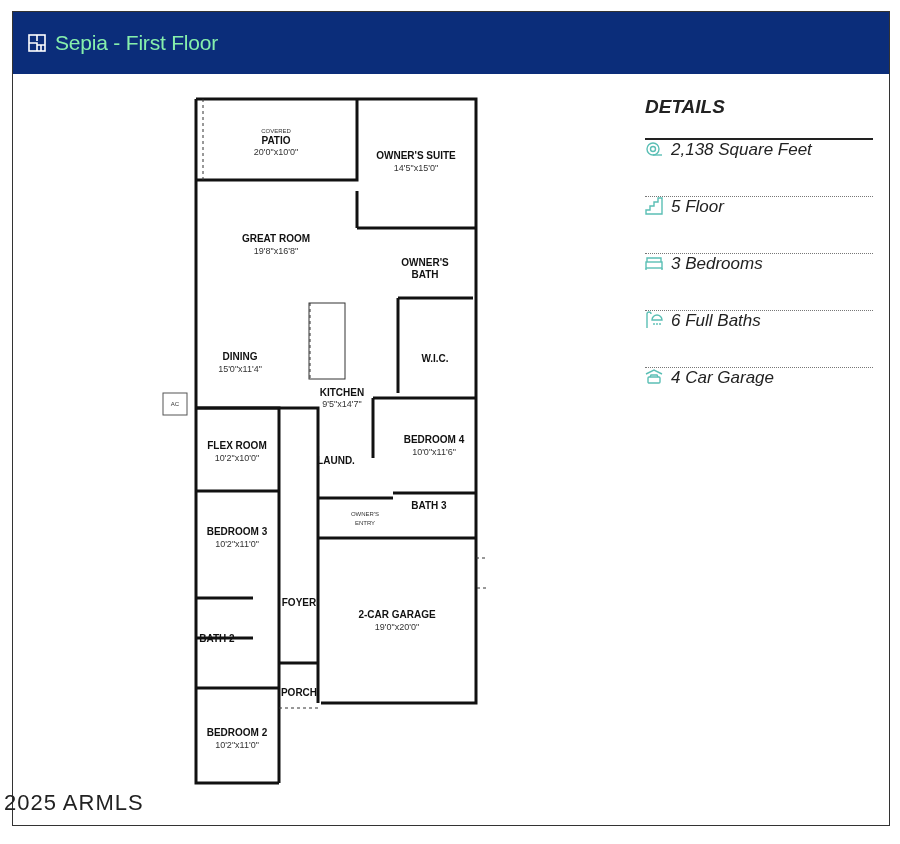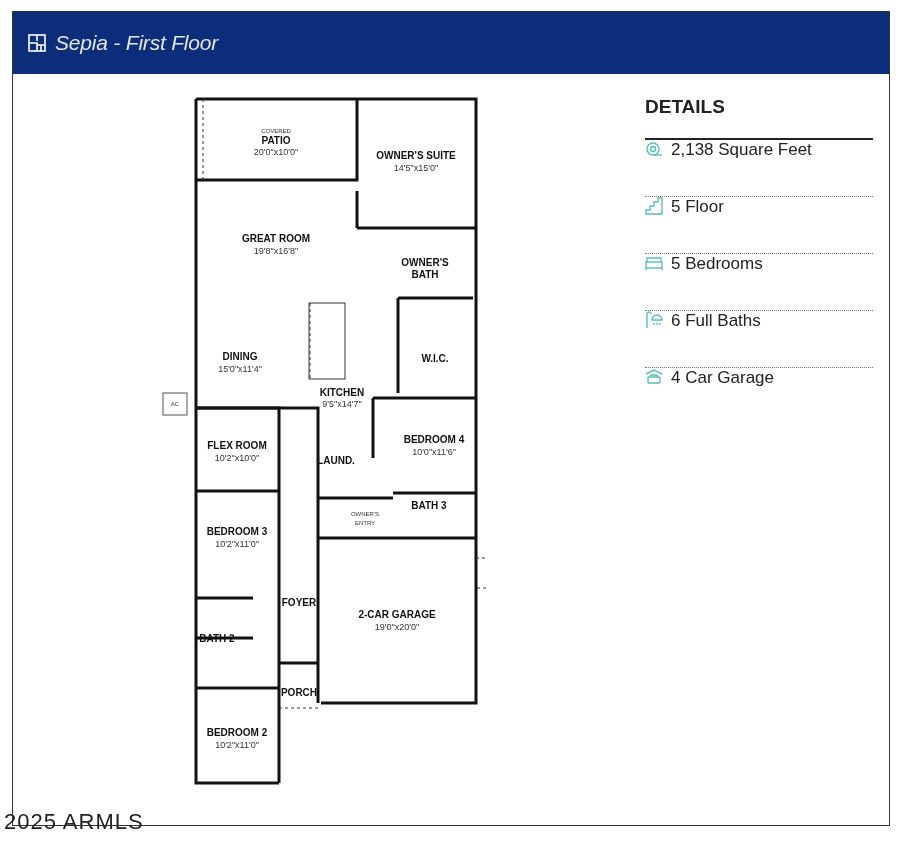--- a/index.html
+++ b/index.html
@@ -1,29 +1,29 @@
 <!DOCTYPE html>
 <html><head>
 <meta charset="utf-8">
 <style>
   html,body{margin:0;padding:0;background:#fff;}
   body{width:900px;height:844px;position:relative;overflow:hidden;font-family:"Liberation Sans",sans-serif;}
   .card{position:absolute;left:12px;top:11px;width:878px;height:815px;border:1px solid #333;box-sizing:border-box;background:#fff;}
   .header{position:absolute;left:0;top:0;right:0;height:62px;background:#0b2d7a;display:flex;align-items:center;padding-left:14px;}
   .header .hicon{width:20px;height:20px;margin-right:8px;}
-  .header .title{color:#e5e5e5;font-size:21px;letter-spacing:-0.2px;font-style:italic;}
+  .header .title{color:#86efac;font-size:21px;letter-spacing:-0.2px;}
   .plan{position:absolute;left:135px;top:71px;}
   .plan svg text{font-family:"Liberation Sans",sans-serif;}
-  .details{position:absolute;left:632px;top:80px;width:228px;}
+  .details{position:absolute;left:632px;top:80px;width:228px;font-style:italic;}
   .details h2{margin:0;font-size:19px;font-weight:bold;color:#222;padding:4px 0 20px 0;border-bottom:2px solid #222;}
   .row{display:flex;height:56px;border-bottom:1px dotted #777;}
   .row:last-child{border-bottom:none;}
   .row .ic{width:18px;height:18px;margin-right:8px;}
   .row .txt{font-size:17px;color:#222;}
-  .wm{position:absolute;left:4px;top:809px;font-size:22px;color:#222;letter-spacing:1px;}
+  .wm{position:absolute;left:4px;top:790px;font-size:22px;color:#222;letter-spacing:1px;}
 </style>
 </head>
 <body>
 
 <div class="card">
   <div class="header">
     <svg class="hicon" viewBox="0 0 20 20" fill="none" stroke="#fff" stroke-width="1.6">
       <rect x="2" y="2" width="16" height="16"></rect>
         <path d="M10 2v6M2 10h8v8M10 12h8M14 12v6"></path>
     </svg>
@@ -118,21 +118,21 @@
       <svg class="ic" viewBox="0 0 18 18" fill="none" stroke="#5bbfb5" stroke-width="1.4">
           <path d="M1 17h16V1h-4v4H9v4H5v4H1z"></path>
         </svg>
       <span class="txt">5 Floor</span>
     </div>
     <div class="row">
       <svg class="ic" viewBox="0 0 18 18" fill="none" stroke="#5bbfb5" stroke-width="1.4">
           <rect x="1" y="8" width="16" height="6"></rect>
           <path d="M2 8V4h14v4M1 14v2M17 14v2"></path>
         </svg>
-      <span class="txt">5 Bedrooms</span>
+      <span class="txt">3 Bedrooms</span>
     </div>
     <div class="row">
       <svg class="ic" viewBox="0 0 18 18" fill="none" stroke="#5bbfb5" stroke-width="1.4">
           <path d="M2 17V3a2 2 0 0 1 4 0"></path>
           <path d="M7 9a5 5 0 0 1 10 0z"></path>
           <path d="M9 12v2M12 12v2M15 12v2"></path>
         </svg>
       <span class="txt">6 Full Baths</span>
     </div>
     <div class="row">

